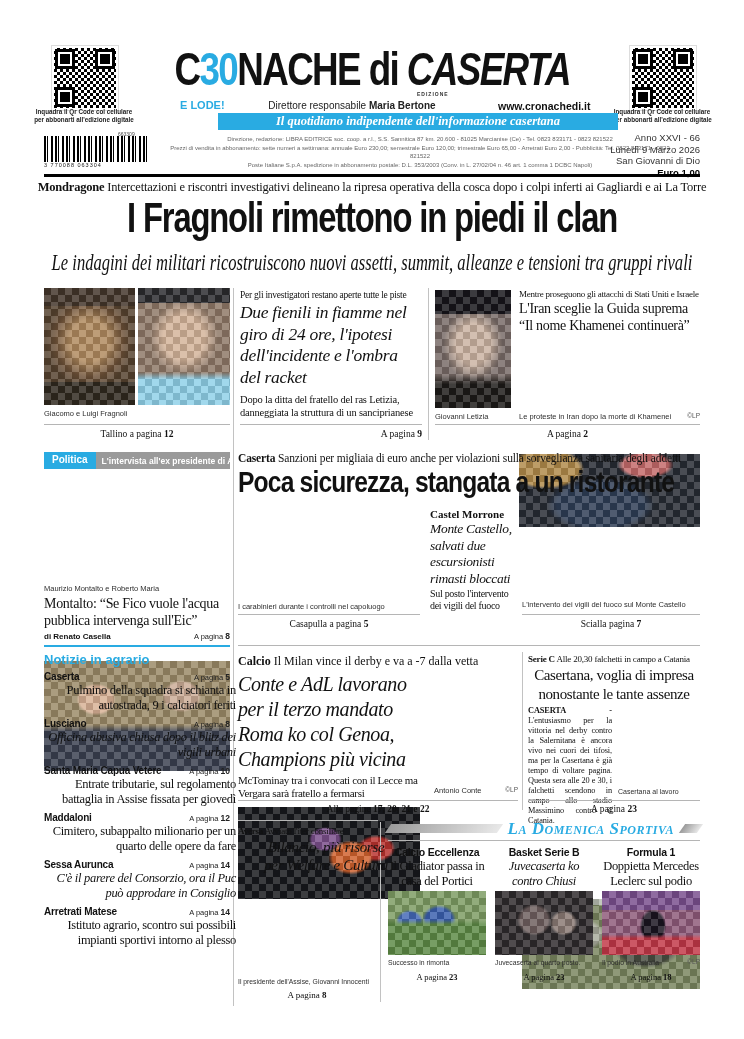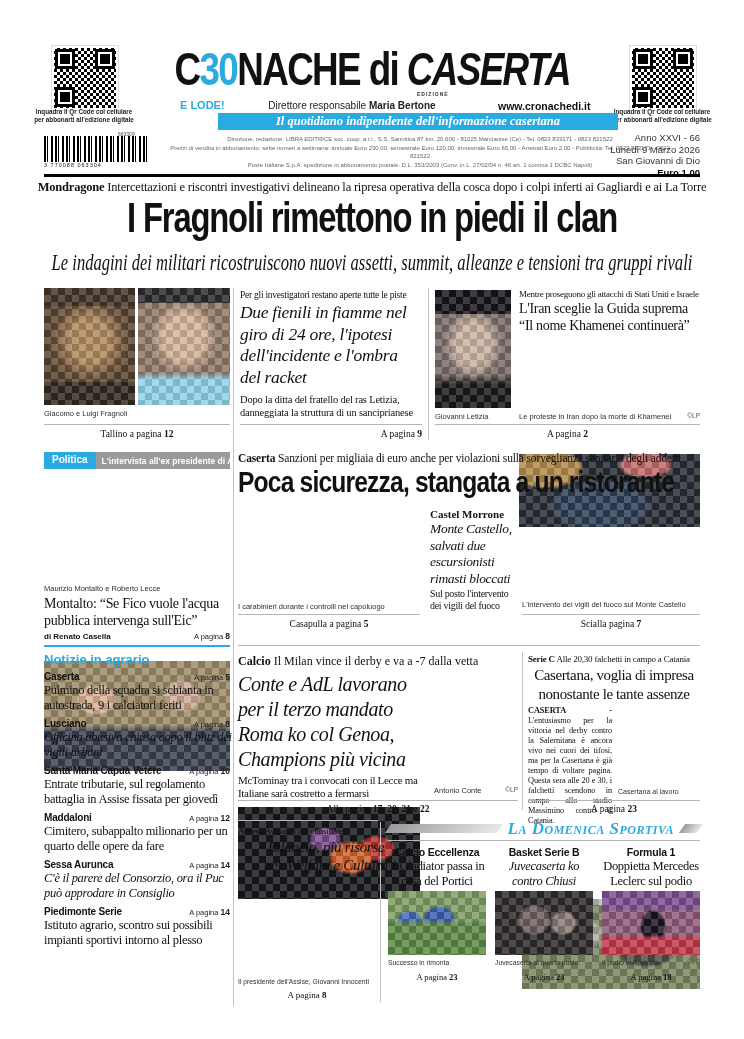--- a/index.html
+++ b/index.html
@@ -60,21 +60,21 @@
   
   .cond{display:inline-block;transform-origin:center top;}
   .condL{display:inline-block;transform-origin:left top;}
   .flexc{display:flex;justify-content:center;}
   .label-politica{background:#29abe2;color:#fff;font-family:"Liberation Sans",sans-serif;font-weight:bold;font-size:10px;padding:2px 8px 3px;}
   .strip-gray{background:#9a9a9a;color:#fff;font-family:"Liberation Sans",sans-serif;font-weight:bold;font-size:8.5px;padding:3.5px 6px 3.5px;flex:1;}
   .ev-head{display:flex;justify-content:space-between;align-items:baseline;}
   .ev-town{font-family:"Liberation Sans",sans-serif;font-weight:bold;font-size:10px;letter-spacing:-0.2px;}
   .ev-ref{font-family:"Liberation Sans",sans-serif;font-size:7.5px;color:#222;}
   .ev-ref .b{font-size:8.5px;}
-  .ev-text{font-size:12.5px;line-height:14.5px;letter-spacing:-0.3px;width:192px;margin-top:1px;}
+  .ev-text{font-size:12.5px;line-height:14.5px;letter-spacing:-0.3px;width:192px;margin-top:1px;text-align:right;}
   .card-label{font-family:"Liberation Sans",sans-serif;font-weight:bold;font-size:10.5px;text-align:center;letter-spacing:-0.2px;}
   .card-head{font-size:12.5px;line-height:14.5px;text-align:center;letter-spacing:-0.3px;margin-top:1px;}
   .banner-bar{height:9px;flex:1;background:linear-gradient(90deg,#9a9a9a,#e8e8e8);transform:skewX(-35deg);}
   .banner-text{font-family:Liberation Serif, serif;font-style:italic;font-weight:bold;font-variant:small-caps;
                color:#29abe2;font-size:17px;line-height:17px;padding:0 8px;letter-spacing:0.5px;}
 </style>
 </head>
 <body>
 
 <div class="page">
@@ -183,21 +183,21 @@
   <div class="hr" style="left:435px;top:424px;width:265px;"></div>
   <div class="abs pageref c" style="left:435px;top:429px;width:265px;">
     <span>A pagina</span> <span class="b">2</span>
   </div>
 
   <div class="abs" style="left:44px;top:452px;width:186px;display:flex;align-items:stretch;">
     <span class="label-politica">Politica</span>
     <span class="strip-gray nw" style="overflow:hidden;">L'intervista all'ex presidente di Abc</span>
   </div>
   <div class="photo ph-montalto abs" style="left:44px;top:470px;width:186px;height:110px;"></div>
-  <div class="abs caption" style="left:44px;top:584px;width:186px;">Maurizio Montalto e Roberto Lecce</div>
+  <div class="abs caption" style="left:44px;top:584px;width:186px;">Maurizio Montalto e Roberto Maria</div>
   <div class="abs serif" style="left:44px;top:595px;width:188px;font-size:14px;line-height:17px;letter-spacing:-0.3px;">Montalto: “Se Fico vuole l'acqua pubblica intervenga sull'Eic”</div>
   <div class="abs" style="left:44px;top:631px;width:186px;display:flex;justify-content:space-between;align-items:baseline;">
     <span class="sans b" style="font-size:8px;">di Renato Casella</span>
     <span class="ev-ref"><span>A pagina</span> <span class="b">8</span></span>
   </div>
 
   <div class="abs nw" style="left:238px;top:452px;font-size:11.5px;letter-spacing:-0.15px;">
     <span class="b">Caserta</span>
     <span>Sanzioni per migliaia di euro anche per violazioni sulla sorveglianza sanitaria degli addetti</span>
   </div>
@@ -259,33 +259,33 @@
     </div>
     <div class="ev-item" style="margin-bottom:6px;">
       <div class="ev-head">
           <span class="ev-town">Sessa Aurunca</span>
           <span class="ev-ref"><span>A pagina</span> <span class="b">14</span></span>
         </div>
       <div class="ev-text serif i">C'è il parere del Consorzio, ora il Puc può approdare in Consiglio</div>
     </div>
     <div class="ev-item" style="margin-bottom:6px;">
       <div class="ev-head">
-          <span class="ev-town">Piedimonte Serie</span>
+          <span class="ev-town">Arretrati Matese</span>
           <span class="ev-ref"><span>A pagina</span> <span class="b">14</span></span>
         </div>
       <div class="ev-text serif">Istituto agrario, scontro sui possibili impianti sportivi intorno al plesso</div>
     </div>
   </div>
 
   <div class="abs nw" style="left:238px;top:654px;font-size:12px;">
     <span class="b">Calcio</span>
     <span>Il Milan vince il derby e va a -7 dalla vetta</span>
   </div>
   <div class="abs serif i" style="left:238px;top:672px;width:192px;font-size:20px;line-height:25px;letter-spacing:-0.4px;">Conte e AdL lavorano per il terzo mandato Roma ko col Genoa, Champions più vicina</div>
-  <div class="abs serif" style="left:238px;top:774px;width:192px;font-size:11px;line-height:13px;letter-spacing:-0.3px;">McTominay tra i convocati con il Lecce ma Italiane sarà costretto a fermarsi</div>
+  <div class="abs serif" style="left:238px;top:774px;width:192px;font-size:11px;line-height:13px;letter-spacing:-0.3px;">McTominay tra i convocati con il Lecce ma Vergara sarà fratello a fermarsi</div>
 
   <div class="abs" style="left:434px;top:786px;width:84px;display:flex;justify-content:space-between;">
     <span class="caption">Antonio Conte</span>
     <span class="credit">©LP</span>
   </div>
   <div class="hr" style="left:238px;top:800px;width:280px;"></div>
   <div class="abs pageref c" style="left:238px;top:804px;width:280px;">
     <span>Alle pagine</span> <span class="b">17, 20, 21 e 22</span>
   </div>
 

